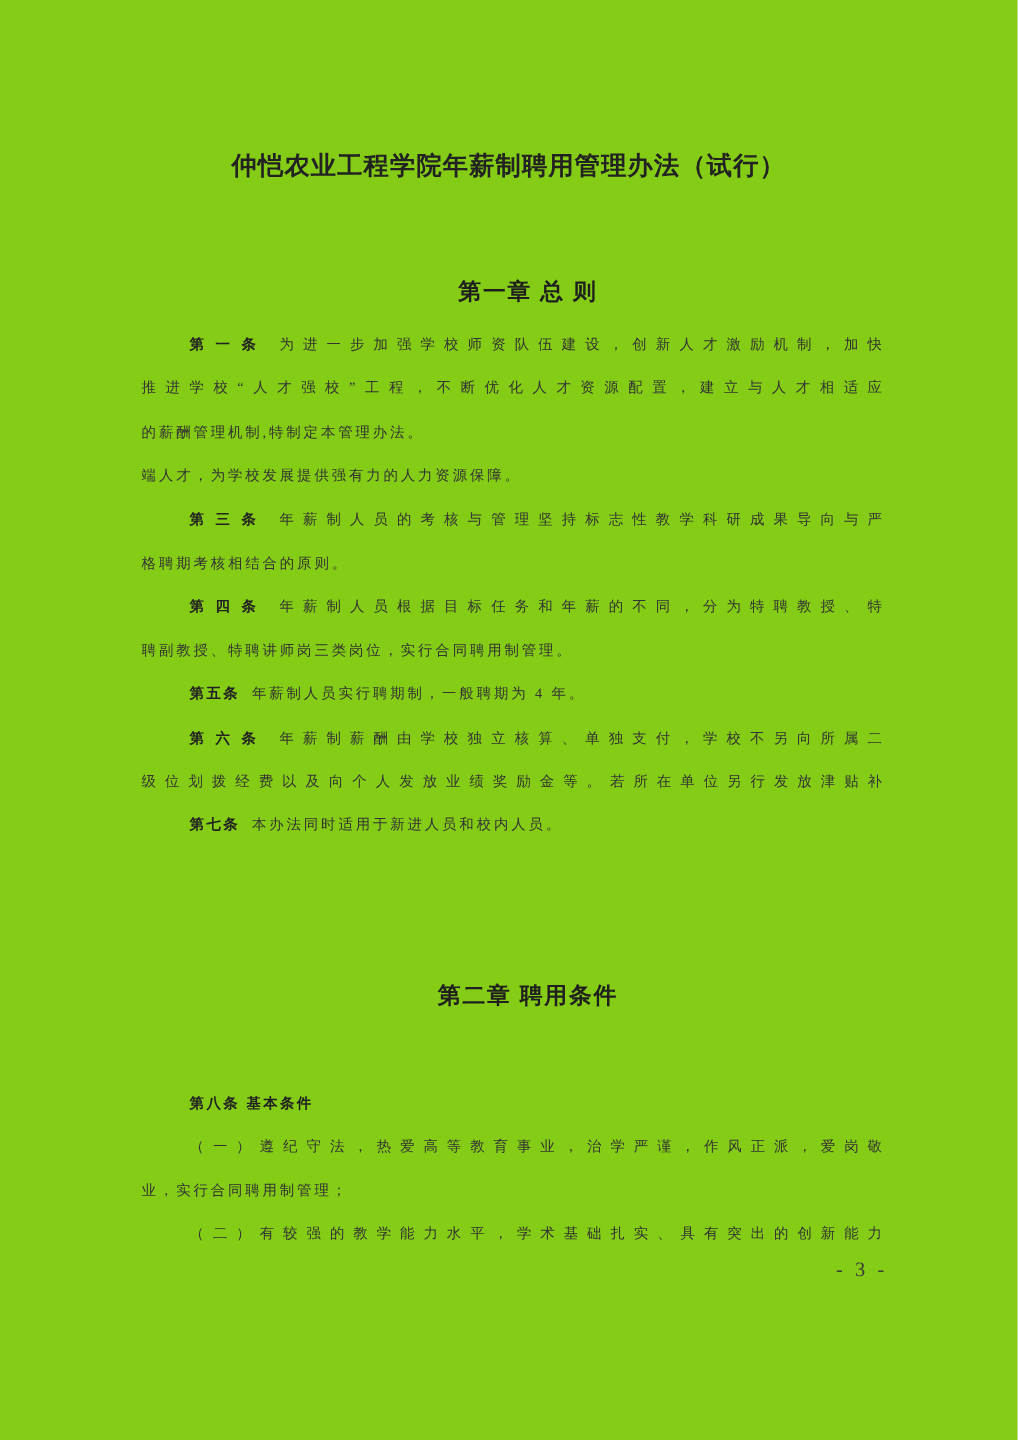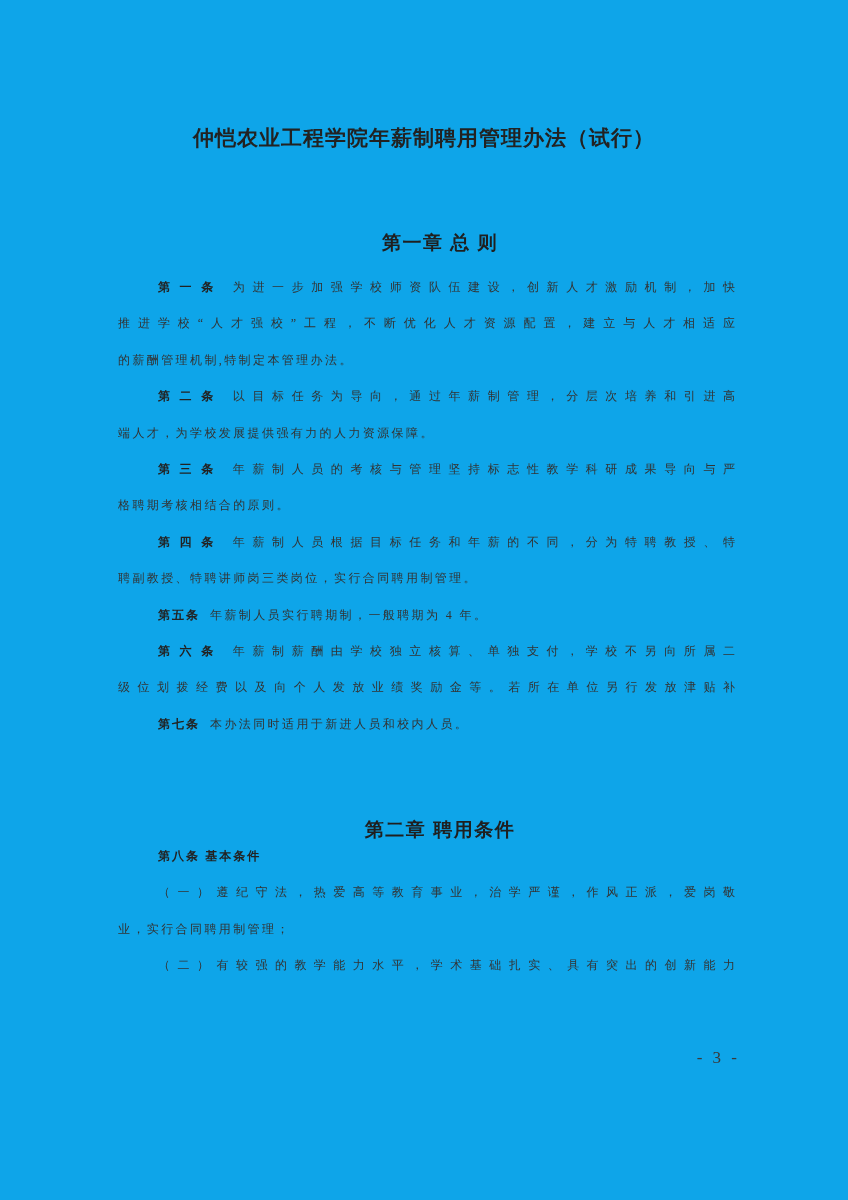--- a/index.html
+++ b/index.html
@@ -4,21 +4,21 @@
 <style>
   html, body {
     margin: 0;
     padding: 0;
     background: #efefef;
   }
   .page {
     position: relative;
     width: 848px;
     height: 1200px;
-    background: #0ea5e9;
+    background: #84cc16;
     font-family: "Liberation Serif", serif;
     color: #333;
     overflow: hidden;
     margin: 0 auto;
   }
   .doc-title {
     position: absolute;
     top: 124px;
     left: 0;
     width: 100%;
@@ -45,21 +45,21 @@
   #ch1-heading { top: 214px; }
   #ch2-heading { top: 801px; }
   .doc-body {
     position: absolute;
     left: 118px;
     width: 617px;
     font-size: 12px;
     line-height: 36.4px;
   }
   #ch1-body { top: 269px; }
-  #ch2-body { top: 838px; }
+  #ch2-body { top: 901px; }
   .line {
     height: 36.4px;
     overflow: hidden;
     text-align: justify;
     letter-spacing: 2.4px;
     color: #333;
   }
   .line.fill {
     text-align-last: justify;
     letter-spacing: normal;
@@ -86,21 +86,20 @@
 
 <div class="page">
   <h1 class="doc-title">仲恺农业工程学院年薪制聘用管理办法（试行）</h1>
 
   <h2 class="chapter-heading" id="ch1-heading">第一章 总 则</h2>
 
   <div class="doc-body" id="ch1-body">
       <div class="line indent fill"><span class="b">第一条</span><span>为进一步加强学校师资队伍建设，创新人才激励机制，加快</span></div>
       <div class="line fill"><span>推进学校“人才强校”工程，不断优化人才资源配置，建立与人才相适应</span></div>
       <div class="line"><span>的薪酬管理机制,特制定本管理办法。</span></div>
-      <div class="line indent fill"><span class="b">第二条</span><span>以目标任务为导向，通过年薪制管理，分层次培养和引进高</span></div>
       <div class="line"><span>端人才，为学校发展提供强有力的人力资源保障。</span></div>
       <div class="line indent fill"><span class="b">第三条</span><span>年薪制人员的考核与管理坚持标志性教学科研成果导向与严</span></div>
       <div class="line"><span>格聘期考核相结合的原则。</span></div>
       <div class="line indent fill"><span class="b">第四条</span><span>年薪制人员根据目标任务和年薪的不同，分为特聘教授、特</span></div>
       <div class="line"><span>聘副教授、特聘讲师岗三类岗位，实行合同聘用制管理。</span></div>
       <div class="line indent"><span class="b">第五条</span><span>年薪制人员实行聘期制，一般聘期为 4 年。</span></div>
       <div class="line indent fill"><span class="b">第六条</span><span>年薪制薪酬由学校独立核算、单独支付，学校不另向所属二</span></div>
       <div class="line fill"><span>级位划拨经费以及向个人发放业绩奖励金等。若所在单位另行发放津贴补</span></div>
       <div class="line indent"><span class="b">第七条</span><span>本办法同时适用于新进人员和校内人员。</span></div>
     </div>

